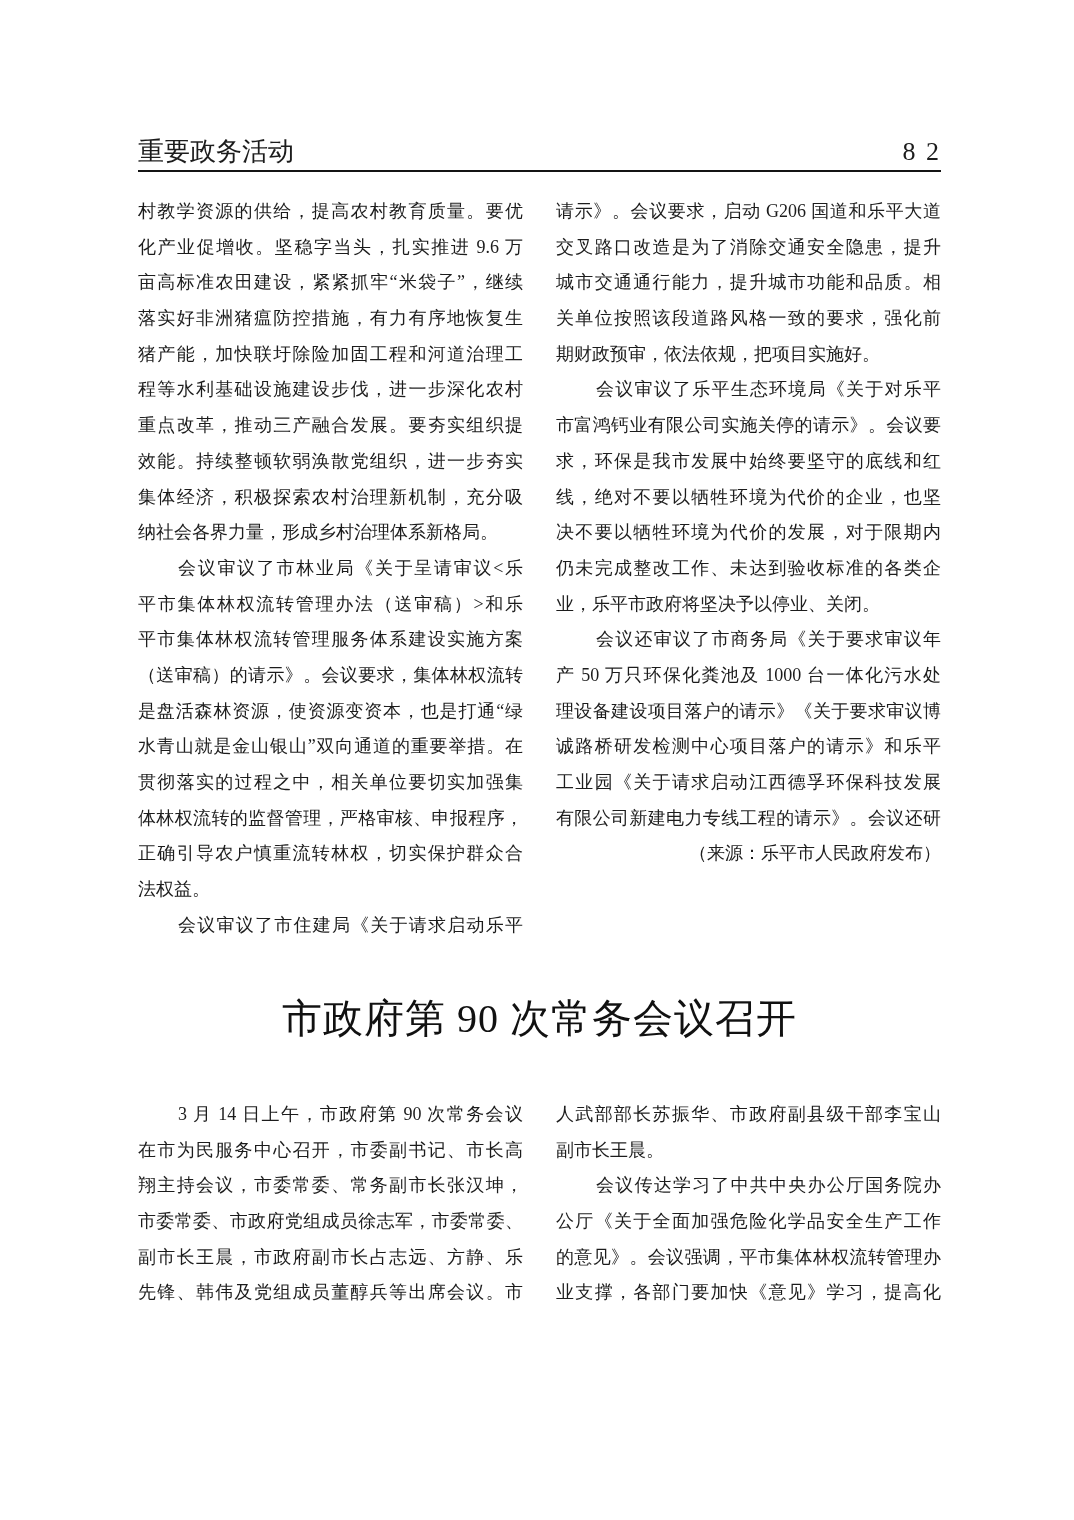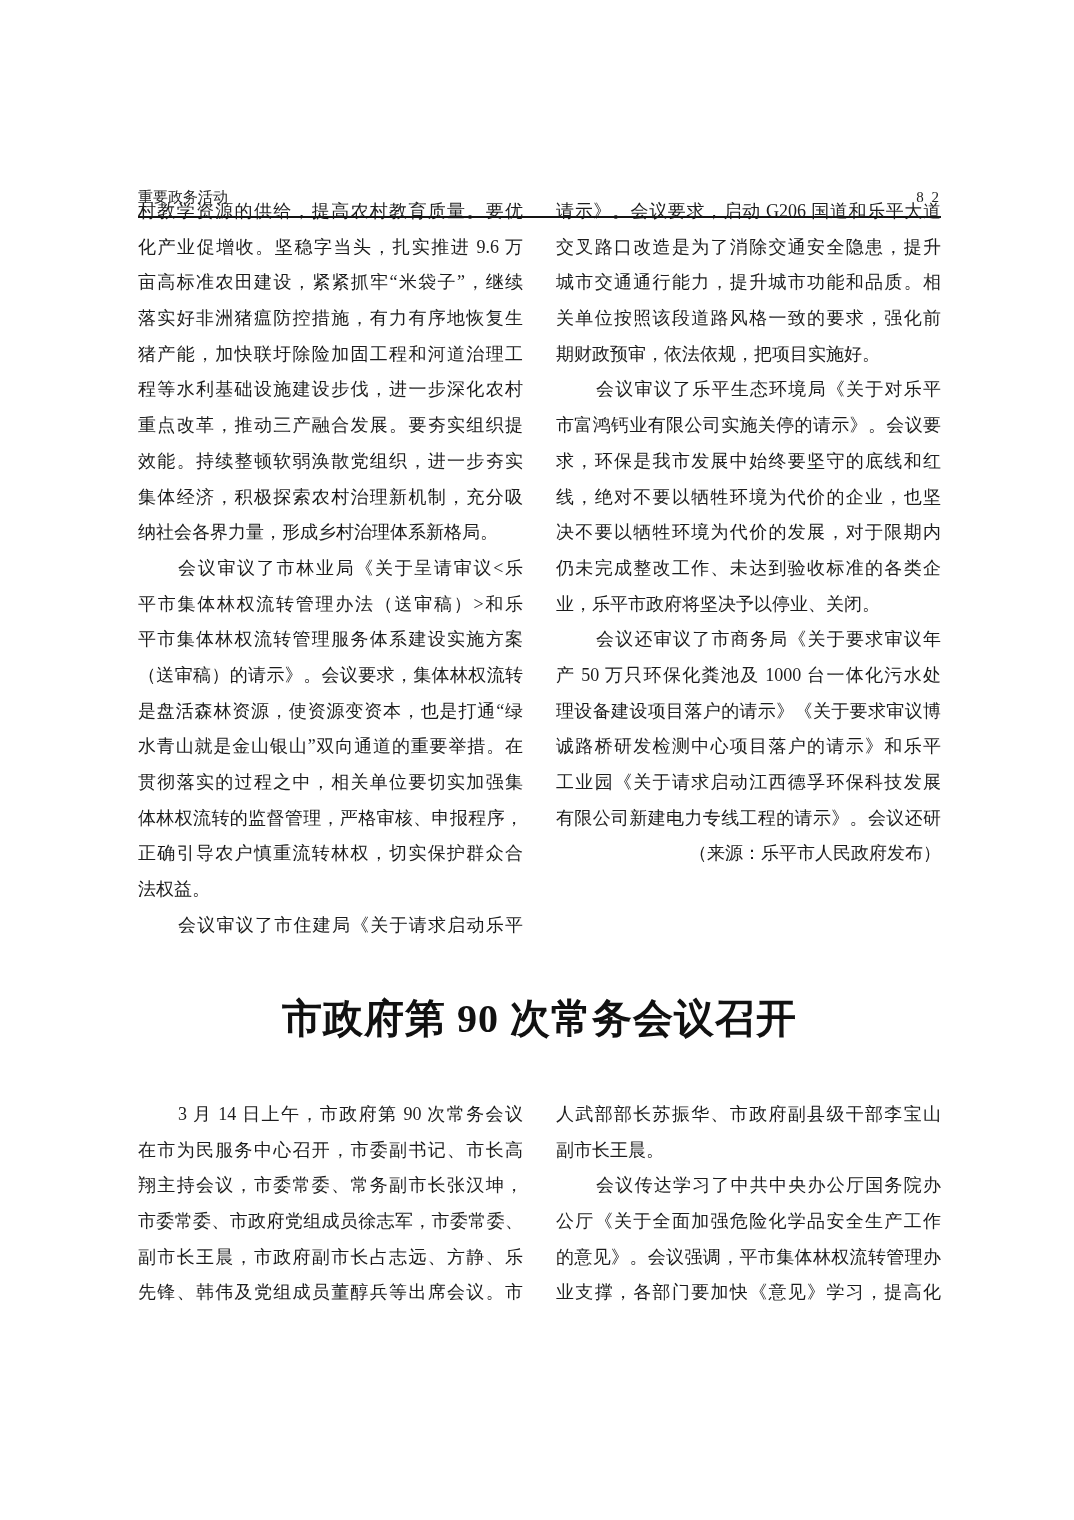--- a/index.html
+++ b/index.html
@@ -17,25 +17,24 @@
     color: #1c1c1c;
   }
   .page-header {
     position: absolute;
     left: 138px;
     top: 141px;
     width: 803px;
     display: flex;
     justify-content: space-between;
     align-items: flex-end;
-    font-size: 15px;
+    font-size: 26px;
     line-height: 21px;
     padding-bottom: 8px;
     border-bottom: 2px solid #141414;
-    margin-top: 46px;
   }
   .page-number { letter-spacing: 2px; }
   .columns {
     position: absolute;
     left: 138px;
     width: 803px;
     display: flex;
     gap: 33px;
   }
   #article-prev-columns { top: 194px; }
@@ -53,21 +52,21 @@
   .indent { text-indent: 40px; }
   .article-title {
     position: absolute;
     left: 138px;
     top: 995px;
     width: 803px;
     margin: 0;
     text-align: center;
     font-size: 40px;
     line-height: 48px;
-    font-weight: bold;
+    font-weight: normal;
     letter-spacing: 1px;
     color: #111111;
   }
 </style>
 </head>
 <body>
 
 <div class="page">
 
   <div class="page-header">

